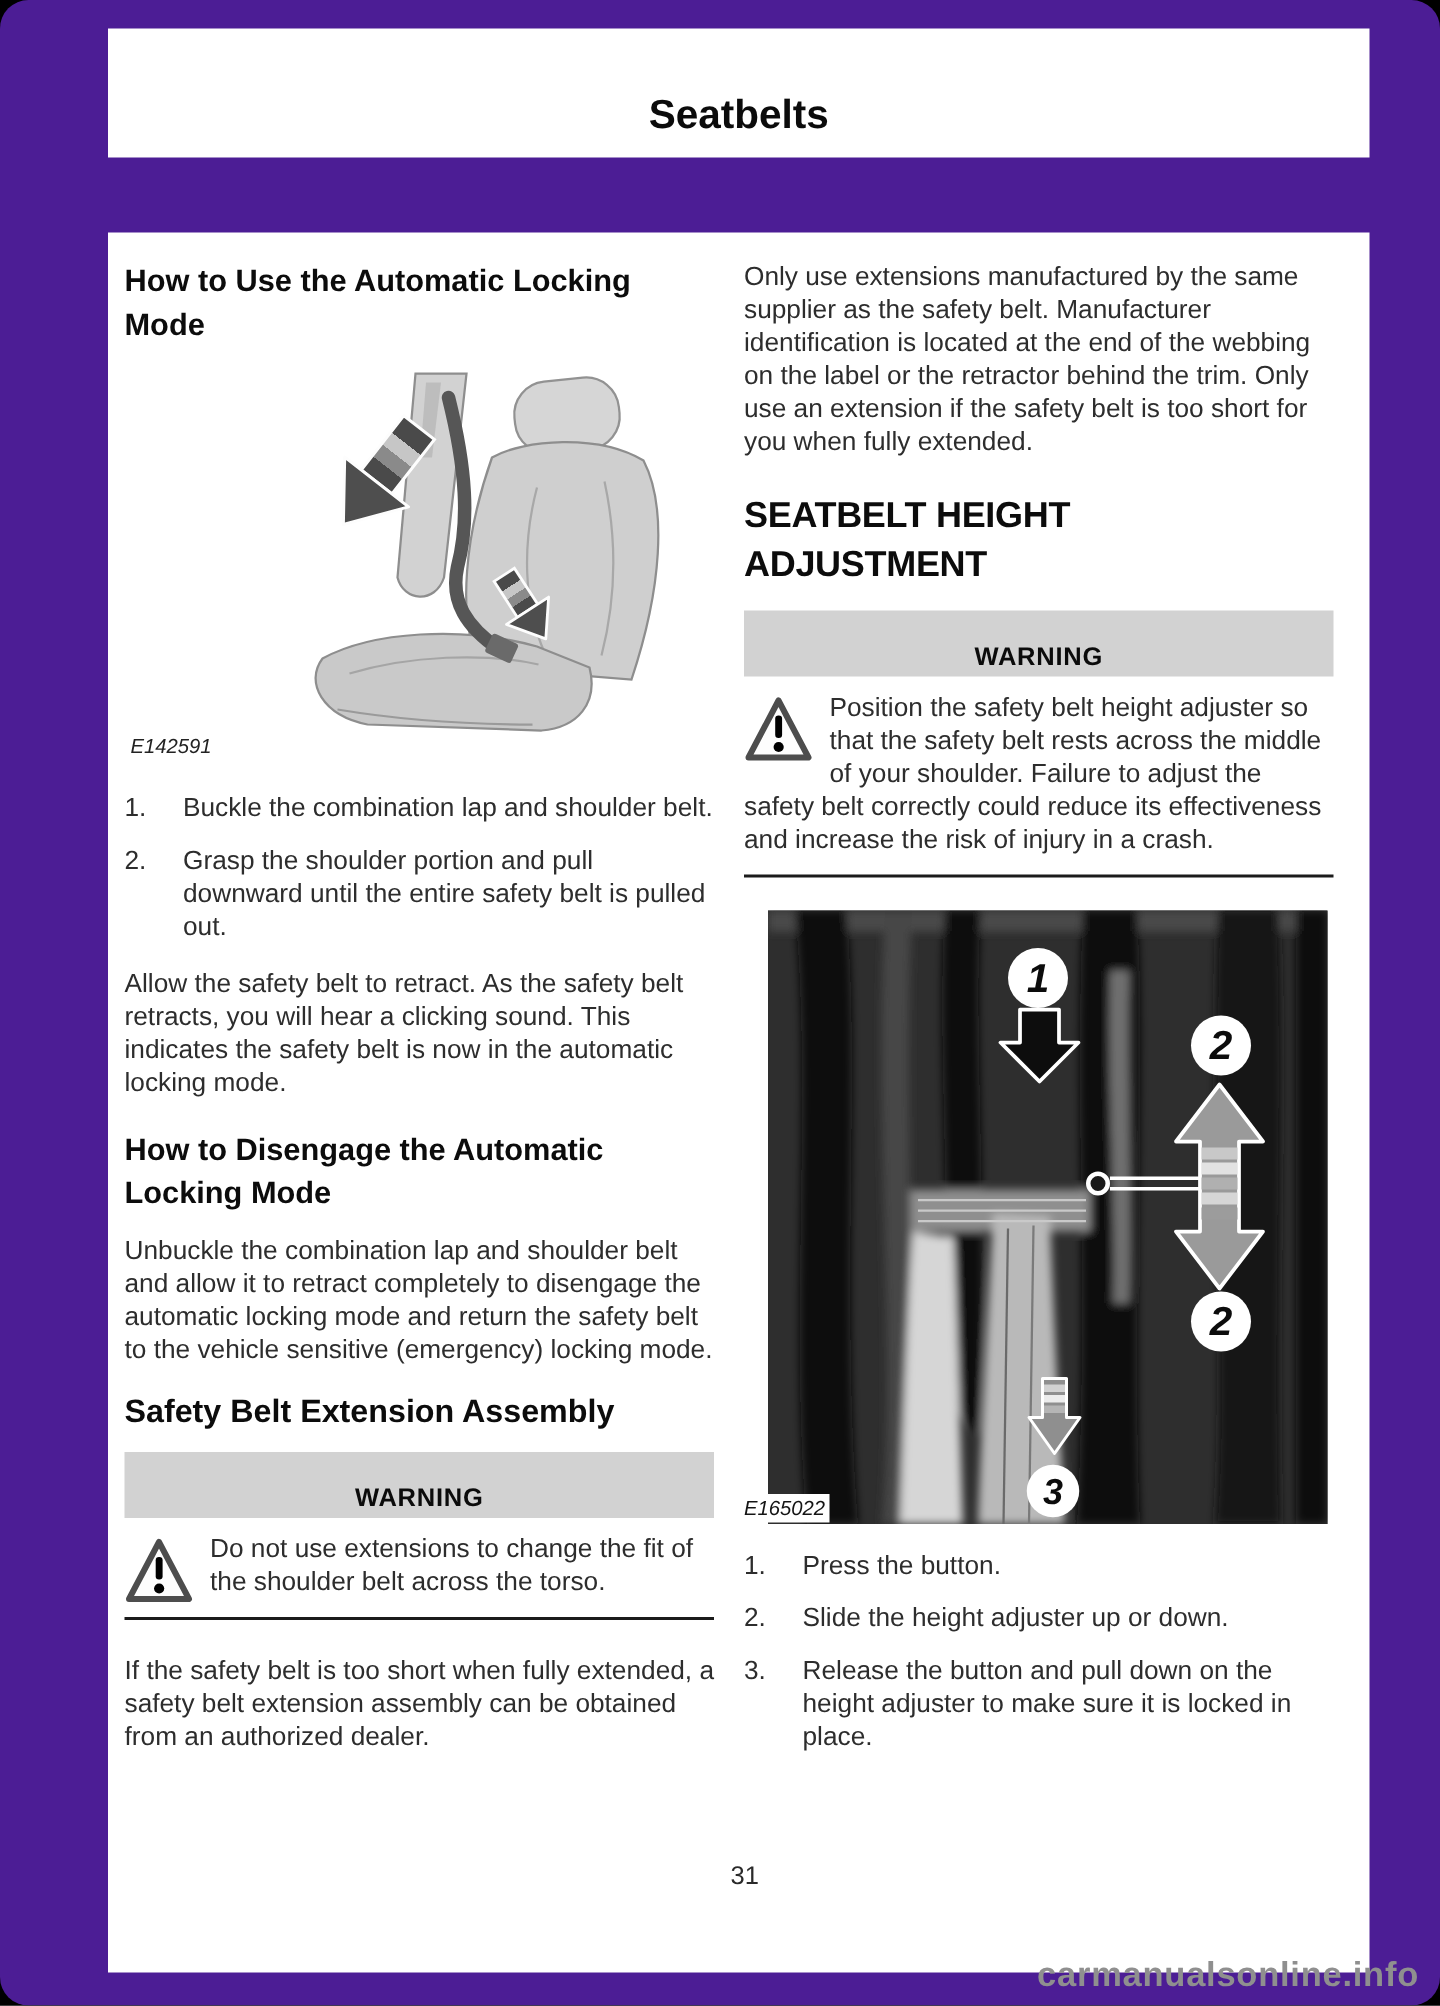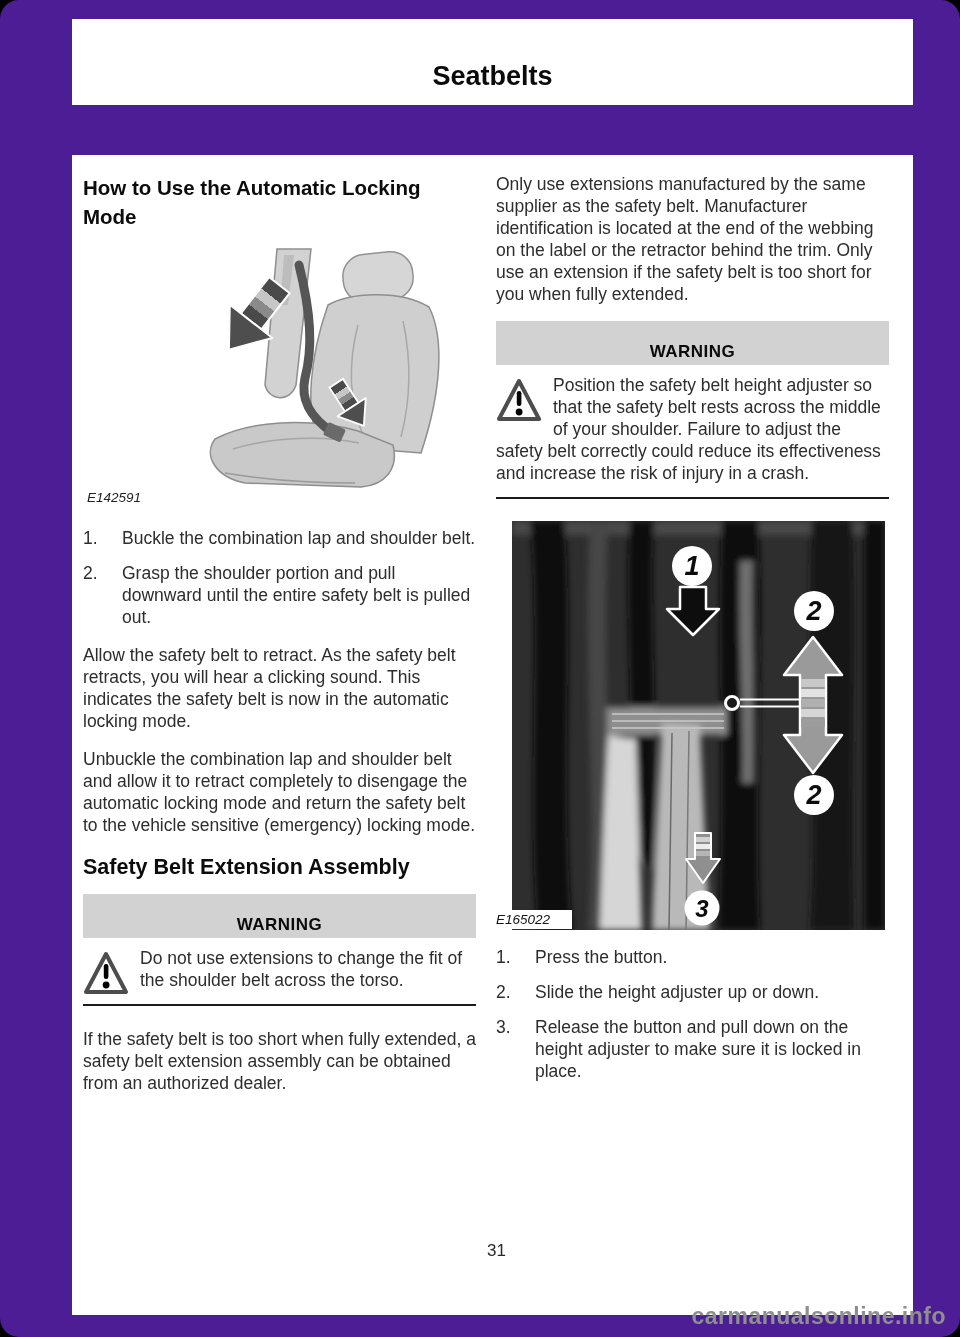--- a/index.html
+++ b/index.html
@@ -34,21 +34,21 @@
 
   .warning{margin:0 0 22px 0;}
   .warn-bar{background:#d2d2d2;text-align:center;font-weight:bold;font-size:17px;
             color:#0b0b0b;padding:21px 0 3px 0;letter-spacing:0.5px;}
   .warn-body{margin-top:9px;font-size:17.5px;line-height:22px;color:#2d2d2d;}
   .warn-tri{float:left;width:46px;height:52px;margin:1px 11px 2px 0;}
   .warn-hr{clear:both;border-top:2px solid #1b1b1b;margin-top:13px;}
 
   .photo-figure{width:373px;height:409px;margin:4px 0 16px 16px;background:#2e2e2e;}
   .fig-chip{position:absolute;left:-17px;bottom:1px;background:#fff;color:#141414;
-            font-size:13.5px;padding:3px 22px 3px 1px;line-height:13px;}
+            font-size:13.5px;padding:3px 3px 3px 1px;line-height:13px;}
 
   .page-number{position:absolute;left:4px;width:100%;top:1086px;text-align:center;
                font-size:17px;color:#2a2a2a;}
   .watermark{position:absolute;right:14px;bottom:7px;font-size:23px;font-weight:bold;
              color:#8f8f8f;letter-spacing:0.5px;}
   svg text{font-family:"Liberation Sans",sans-serif;}
 </style>
 </head>
 <body>
 
@@ -115,20 +115,21 @@
           <span class="txt">Buckle the combination lap and shoulder belt.</span>
         </div>
         <div class="step">
           <span class="num">2.</span>
           <span class="txt">Grasp the shoulder portion and pull downward until the entire safety belt is pulled out.</span>
         </div>
       </div>
 
       <p class="para">Allow the safety belt to retract. As the safety belt retracts, you will hear a clicking sound. This indicates the safety belt is now in the automatic locking mode.</p>
 
+      <h2 class="h-sub" style="margin-top:20px;">How to Disengage the Automatic Locking Mode</h2>
 
       <p class="para">Unbuckle the combination lap and shoulder belt and allow it to retract completely to disengage the automatic locking mode and return the safety belt to the vehicle sensitive (emergency) locking mode.</p>
 
       <h2 class="h-sub2">Safety Belt Extension Assembly</h2>
 
       <div class="warning">
         <div class="warn-bar">WARNING</div>
         <div class="warn-body">
           <span class="warn-tri">
             <svg width="46" height="52" viewBox="0 0 46 48">
@@ -142,20 +143,21 @@
         </div>
       </div>
 
       <p class="para">If the safety belt is too short when fully extended, a safety belt extension assembly can be obtained from an authorized dealer.</p>
     </div>
 
     <div class="col col-right">
 
       <p class="para">Only use extensions manufactured by the same supplier as the safety belt. Manufacturer identification is located at the end of the webbing on the label or the retractor behind the trim. Only use an extension if the safety belt is too short for you when fully extended.</p>
 
+      <h1 class="h-main">SEATBELT HEIGHT ADJUSTMENT</h1>
 
       <div class="warning">
         <div class="warn-bar">WARNING</div>
         <div class="warn-body">
           <span class="warn-tri">
             <svg width="46" height="52" viewBox="0 0 46 48">
               <polygon points="23,4 43,42 3,42" fill="#fdfdfd" stroke="#4d4d4d" stroke-width="4" stroke-linejoin="round"></polygon>
               <rect x="20.8" y="14" width="4.6" height="15" rx="2.2" fill="#000"></rect>
               <circle cx="23.1" cy="35" r="3.4" fill="#000"></circle>
             </svg>

